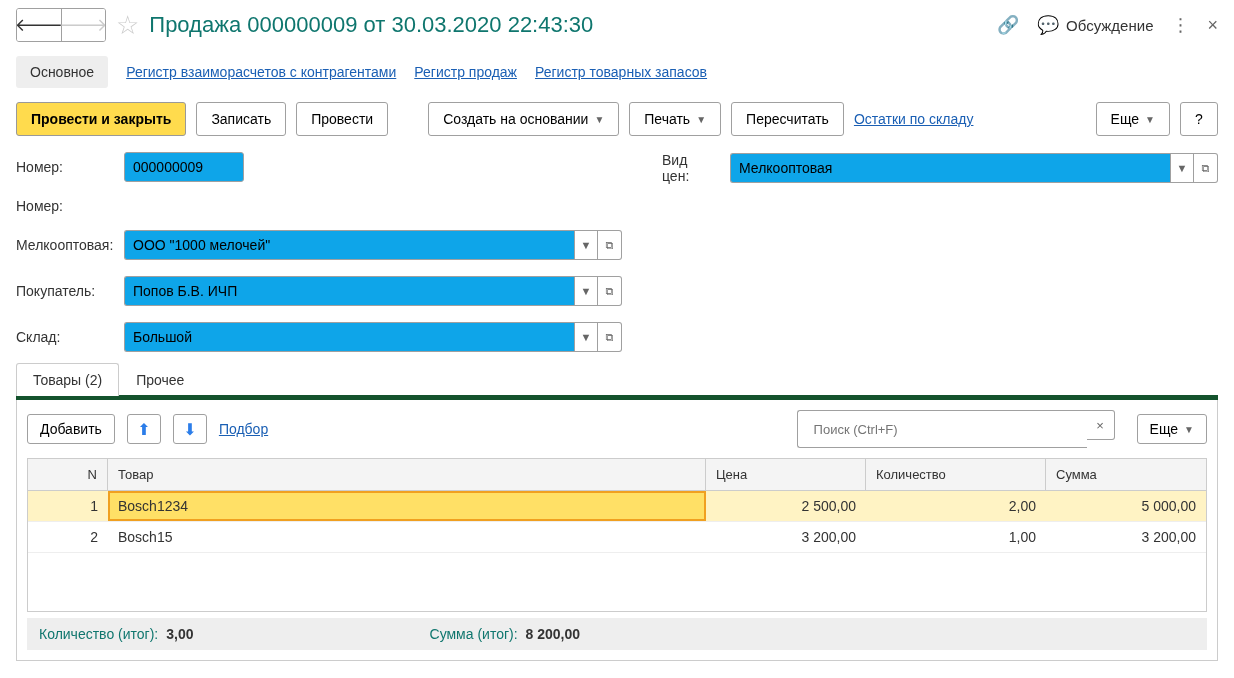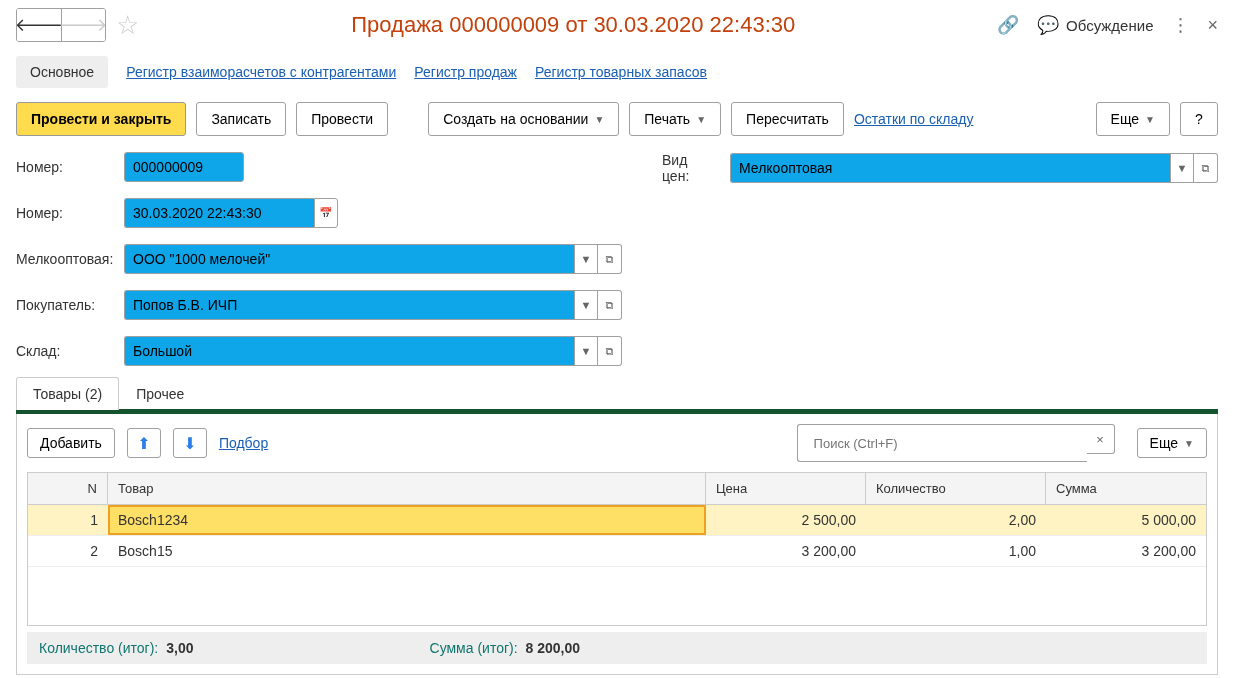--- a/index.html
+++ b/index.html
@@ -19,21 +19,21 @@
   .nav-btns { display: flex; border: 1px solid #a0a0a0; border-radius: 3px; overflow: hidden; }
   .nav-btn {
     width: 44px; height: 32px;
     display: flex; align-items: center; justify-content: center;
     background: #fff; cursor: pointer;
     font-size: 18px; color: #333;
   }
   .nav-btn.disabled { color: #ccc; cursor: default; }
   .nav-btn + .nav-btn { border-left: 1px solid #a0a0a0; }
   .star-icon { margin: 0 10px; color: #ccc; font-size: 26px; cursor: pointer; }
-  .page-title { font-size: 22px; color: #c2410c; flex: 1; text-align: center; }
+  .page-title { font-size: 22px; color: #0f766e; flex: 1; }
   .header-icons { display: flex; align-items: center; gap: 18px; color: #666; }
   .header-icons .icn { cursor: pointer; font-size: 18px; display:flex; align-items:center; gap:6px; }
   .discuss-label { font-size: 15px; color: #333; }
 
   .nav-tabs { display: flex; gap: 18px; align-items: center; margin-bottom: 14px; }
   .nav-tab-active {
     background: #eee; border-radius: 3px; padding: 8px 14px;
     color: #333; font-size: 14px;
   }
   .nav-tab-link { color: #1a5fb4; text-decoration: underline; font-size: 14px; cursor: pointer; }
@@ -186,24 +186,20 @@
 </div>
 
 <div class="form-grid">
   <div class="form-col">
     <div class="form-row">
       <div class="form-label">Номер:</div>
       <input class="txt-input" style="width: 120px;" value="000000009">
     </div>
     <div class="form-row">
       <div class="form-label">Номер:</div>
-      <div class="combo">
-        <input class="txt-input" style="width: 190px;" value="30.03.2020 22:43:30">
-        <div class="combo-btn last">📅</div>
-      </div>
     </div>
     <div class="form-row">
       <div class="form-label">Мелкооптовая:</div>
       <div class="combo">
         <input class="txt-input" style="width: 450px;" value="ООО &quot;1000 мелочей&quot;">
         <div class="combo-btn">▼</div>
         <div class="combo-btn last">⧉</div>
       </div>
     </div>
     <div class="form-row">

